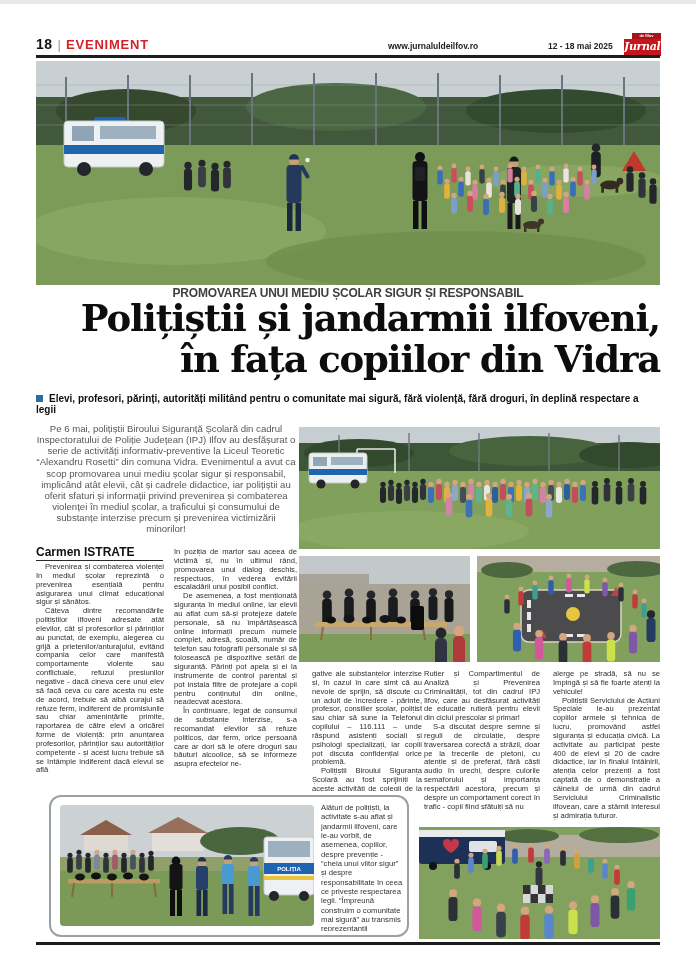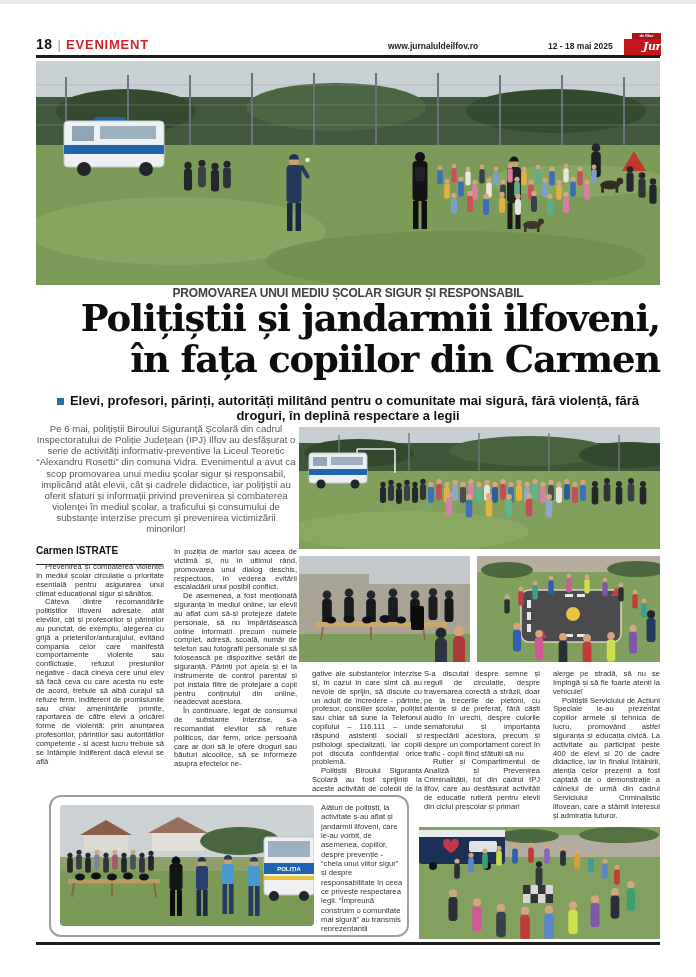--- a/index.html
+++ b/index.html
@@ -9,31 +9,31 @@
   
   .pageno{font-size:14px;font-weight:bold;color:#111;letter-spacing:.5px;}
   .mast-sep{color:#999;font-weight:normal;margin:0 5px;font-size:13px;}
   .section-label{font-size:13px;font-weight:bold;color:#d2232a;letter-spacing:.8px;}
   .website,.daterange{font-size:8.5px;font-weight:bold;color:#222;}
   .logo{width:37px;height:23px;}
   .logo-top{display:block;margin-left:8px;height:6px;background:#a5141b;color:#fff;
             font-size:4px;font-weight:bold;text-align:center;line-height:6px;}
   .logo-main{display:block;height:17px;background:#c5161d;color:#fff;text-align:center;
              font-family:"DejaVu Serif","Liberation Serif",serif;font-weight:bold;
-             font-style:italic;font-size:11px;line-height:16px;letter-spacing:-.3px;padding-left:19px;}
+             font-style:italic;font-size:11px;line-height:16px;letter-spacing:-.3px;}
   .rule{background:#1c1c1c;}
   
   .kicker{font-size:12px;font-weight:bold;color:#404040;text-align:center;letter-spacing:-.2px;}
   .headline{font-family:"DejaVu Serif","Liberation Serif",serif;font-weight:bold;
             font-size:37px;line-height:41px;letter-spacing:-1.2px;text-align:right;color:#0d0d0d;}
-  .deck{font-size:13px;font-weight:bold;color:#101010;text-align:center;}
+  .deck{font-size:10px;font-weight:bold;color:#101010;}
   .deck .bullet{display:inline-block;width:7px;height:7px;background:#2b6ca3;margin-right:6px;}
   
   .lead{font-size:9.6px;line-height:11.15px;color:#54585c;text-align:center;}
-  .byline{font-size:10px;font-weight:bold;color:#111;border-bottom:1.4px solid #2a2a2a;padding-bottom:8px;}
+  .byline{font-size:12px;font-weight:bold;color:#111;border-bottom:1.4px solid #2a2a2a;padding-bottom:1px;}
   .bodycol{font-size:7.6px;line-height:8.85px;text-align:justify;color:#2e2e2e;overflow:hidden;}
   .bodycol p{margin:0;text-indent:9px;}
   .bodycol.cont p:first-child{text-indent:0;}
   .caption{font-size:7.7px;line-height:9.35px;color:#333;}
   .caption p{margin:0;}
   
   .ph{position:absolute;overflow:hidden;background:#cfd3d6;}
   .ph svg{display:block;}
   .framebox{position:absolute;border:2px solid #9aa0a4;border-radius:12px;background:#fff;}
 </style>
@@ -176,21 +176,21 @@
         <use href="#figd" transform="translate(594,126) scale(1.2)" fill="#23262a"></use>
           <use href="#figd" transform="translate(606,132) scale(1.2)" fill="#30343a"></use>
           <use href="#figd" transform="translate(617,138) scale(1.2)" fill="#23262a"></use>
       </g>
     </svg>
   </figure>
 
   <div class="abs kicker" style="left:36px;top:282px;width:624px;">PROMOVAREA UNUI MEDIU ȘCOLAR SIGUR ȘI RESPONSABIL</div>
   <h1 class="abs headline" style="left:36px;top:294px;width:624px;margin:0;">
     <span>Polițiștii și jandarmii ilfoveni,</span><br>
-    <span>în fața copiilor din Carmen</span>
+    <span>în fața copiilor din Vidra</span>
   </h1>
   <div class="abs deck" style="left:36px;top:389px;width:624px;">
     <span class="bullet"></span><span>Elevi, profesori, părinți, autorități militând pentru o comunitate mai sigură, fără violență, fără droguri, în deplină respectare a legii</span>
   </div>
 
   <div class="abs lead" style="left:36px;top:419px;width:260px;height:114px;overflow:hidden;">Pe 6 mai, polițiștii Biroului Siguranță Școlară din cadrul Inspectoratului de Poliție Județean (IPJ) Ilfov au desfășurat o serie de activități informativ-preventive la Liceul Teoretic “Alexandru Rosetti” din comuna Vidra. Evenimentul a avut ca scop promovarea unui mediu școlar sigur și responsabil, implicând atât elevii, cât și cadrele didactice, iar polițiștii au oferit sfaturi și informații privind prevenirea și combaterea violenței în mediul școlar, a traficului și consumului de substanțe interzise precum și prevenirea victimizării minorilor!</div>
 
   <figure class="ph" style="left:299px;top:423px;width:361px;height:122px;margin:0;">
     <svg width="361" height="122" viewBox="0 0 361 122">
       <rect width="361" height="40" fill="#c7ced2"></rect>
@@ -253,21 +253,21 @@
           <use href="#fig" transform="translate(190,85) scale(1.1)" fill="#e2b23f"></use>
           <use href="#fig" transform="translate(210,86) scale(1.1)" fill="#62b290"></use>
           <use href="#fig" transform="translate(230,85) scale(1.1)" fill="#c24d5d"></use>
           <use href="#fig" transform="translate(250,86) scale(1.1)" fill="#8fa7c6"></use>
       </g>
     </svg>
   </figure>
 
   <div class="abs byline" style="left:36px;top:541px;width:127px;">Carmen ISTRATE</div>
   <div class="abs bodycol" style="left:36px;top:559px;width:128px;height:221px;">
-      <p>Prevenirea și combaterea violenței în mediul școlar circulație o prioritate esențială pentru asigurarea unui climat educațional sigur și sănătos.</p>
+      <p>Prevenirea și combaterea violenței în mediul școlar reprezintă o prevenirea esențială pentru asigurarea unui climat educațional sigur și sănătos.</p>
       <p>Câteva dintre recomandările polițiștilor ilfoveni adresate atât elevilor, cât și profesorilor și părinților au punctat, de exemplu, alegerea cu grijă a prietenilor/anturajului, evitând compania celor care manifestă comportamente violente sau conflictuale, refuzul presiunilor negative - dacă cineva cere unui elev să facă ceva cu care acesta nu este de acord, trebuie să aibă curajul să refuze ferm, indiferent de promisiunile sau chiar amenințările primite, raportarea de către elevi a oricărei forme de violență: prin anunțarea profesorilor, părinților sau autorităților competente - și acest lucru trebuie să se întâmple indiferent dacă elevul se află</p>
     </div>
   <div class="abs bodycol cont" style="left:174px;top:544px;width:123px;height:238px;">
       <p>în poziția de martor sau aceea de victimă și, nu în ultimul rând, promovarea unui dialog deschis, respectuos, în vederea evitării escaladării unui posibil conflict.</p>
       <p>De asemenea, a fost menționată siguranța în mediul online, iar elevii au aflat cum să-și protejeze datele personale, să nu împărtășească online informații precum numele complet, adresă, școală, număr de telefon sau fotografii personale și să folosească pe dispozitive setări de siguranță. Părinți pot apela și ei la instrumente de control parental și pot instala filtre de protejare a copii pentru conținutul din online, neadecvat acestora.</p>
       <p>În continuare, legat de consumul de substanțe interzise, s-a recomandat elevilor să refuze politicos, dar ferm, orice persoană care ar dori să le ofere droguri sau băuturi alcoolice, să se informeze asupra efectelor ne-</p>
     </div>
 
   <figure class="ph" style="left:299px;top:552px;width:171px;height:106px;margin:0;">
     <svg width="171" height="106" viewBox="0 0 171 106">
@@ -344,22 +344,22 @@
       </g>
       <use href="#figd" transform="translate(174,80) scale(1.5)" fill="#233b60"></use>
     </svg>
   </figure>
 
   <div class="abs bodycol cont" style="left:312px;top:666px;width:110px;height:121px;">
       <p>gative ale substanțelor interzise și, în cazul în care simt că au nevoie de sprijin, să discute cu un adult de încredere - părinte, profesor, consilier școlar, polițist sau chiar să sune la Telefonul copilului – 116.111 – unde răspund asistenți sociali și psihologi specializați, iar copiii pot discuta confidențial orice problemă.</p>
       <p>Polițiștii Biroului Siguranța Școlară au fost sprijiniți la aceste activități de colegii de la Serviciul</p>
     </div>
   <div class="abs bodycol cont" style="left:424px;top:666px;width:116px;height:151px;">
+      <p>Rutier și Compartimentul de Analiză și Prevenirea Criminalității, tot din cadrul IPJ Ilfov, care au desfășurat activități de educație rutieră pentru elevii din ciclul preșcolar și primar!</p>
       <p>S-a discutat despre semne și reguli de circulație, despre traversarea corectă a străzii, doar pe la trecerile de pietoni, cu atenție și de preferat, fără căști audio în urechi, despre culorile semaforului și importanța respectării acestora, precum și despre un comportament corect în trafic - copii fiind sfătuiți să nu</p>
-      <p>Rutier și Compartimentul de Analiză și Prevenirea Criminalității, tot din cadrul IPJ Ilfov, care au desfășurat activități de educație rutieră pentru elevii din ciclul preșcolar și primar!</p>
     </div>
   <div class="abs bodycol cont" style="left:553px;top:666px;width:107px;height:158px;">
       <p>alerge pe stradă, să nu se împingă și să fie foarte atenți la vehicule!</p>
       <p>Polițiștii Serviciului de Acțiuni Speciale le-au prezentat copiilor armele și tehnica de lucru, promovând astfel siguranța și educația civică. La activitate au participat peste 400 de elevi și 20 de cadre didactice, iar în finalul întâlnirii, atenția celor prezenți a fost captată de o demonstrație a câinelui de urmă din cadrul Serviciului Criminalistic ilfovean, care a stârnit interesul și admirația tuturor.</p>
     </div>
 
   <div class="framebox" style="left:49px;top:791px;width:356px;height:138px;">
     <figure class="ph" style="left:9px;top:8px;width:254px;height:121px;margin:0;border-radius:4px;">
       <svg width="254" height="121" viewBox="0 0 254 121">
         <rect width="254" height="52" fill="#ccd1d4"></rect>

